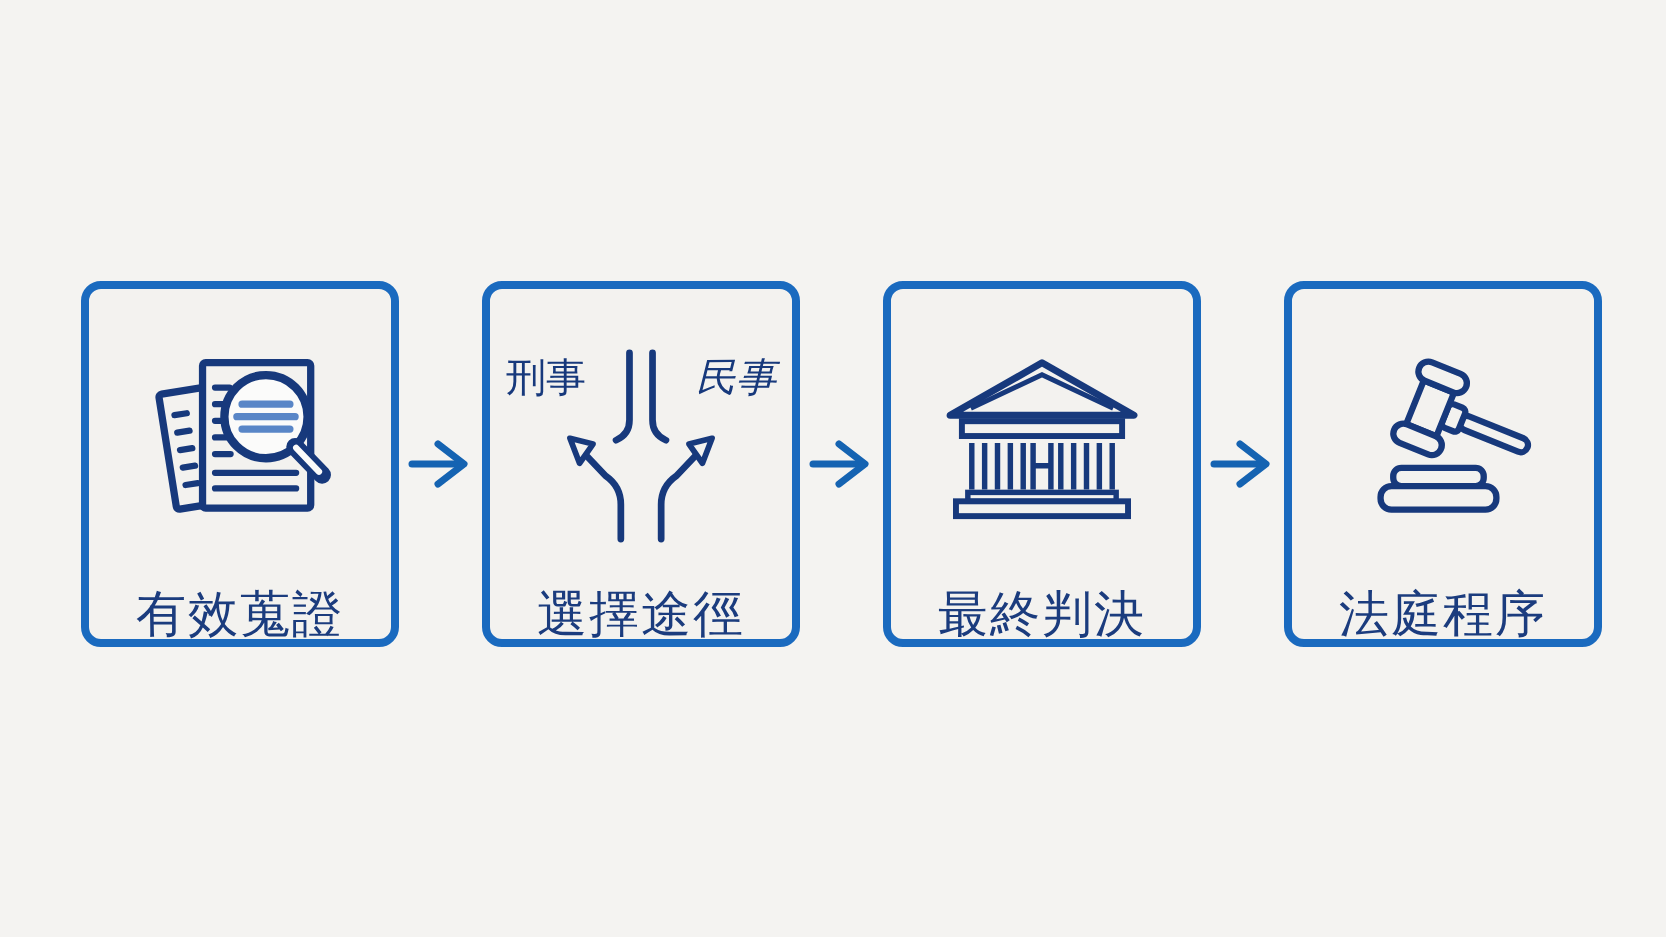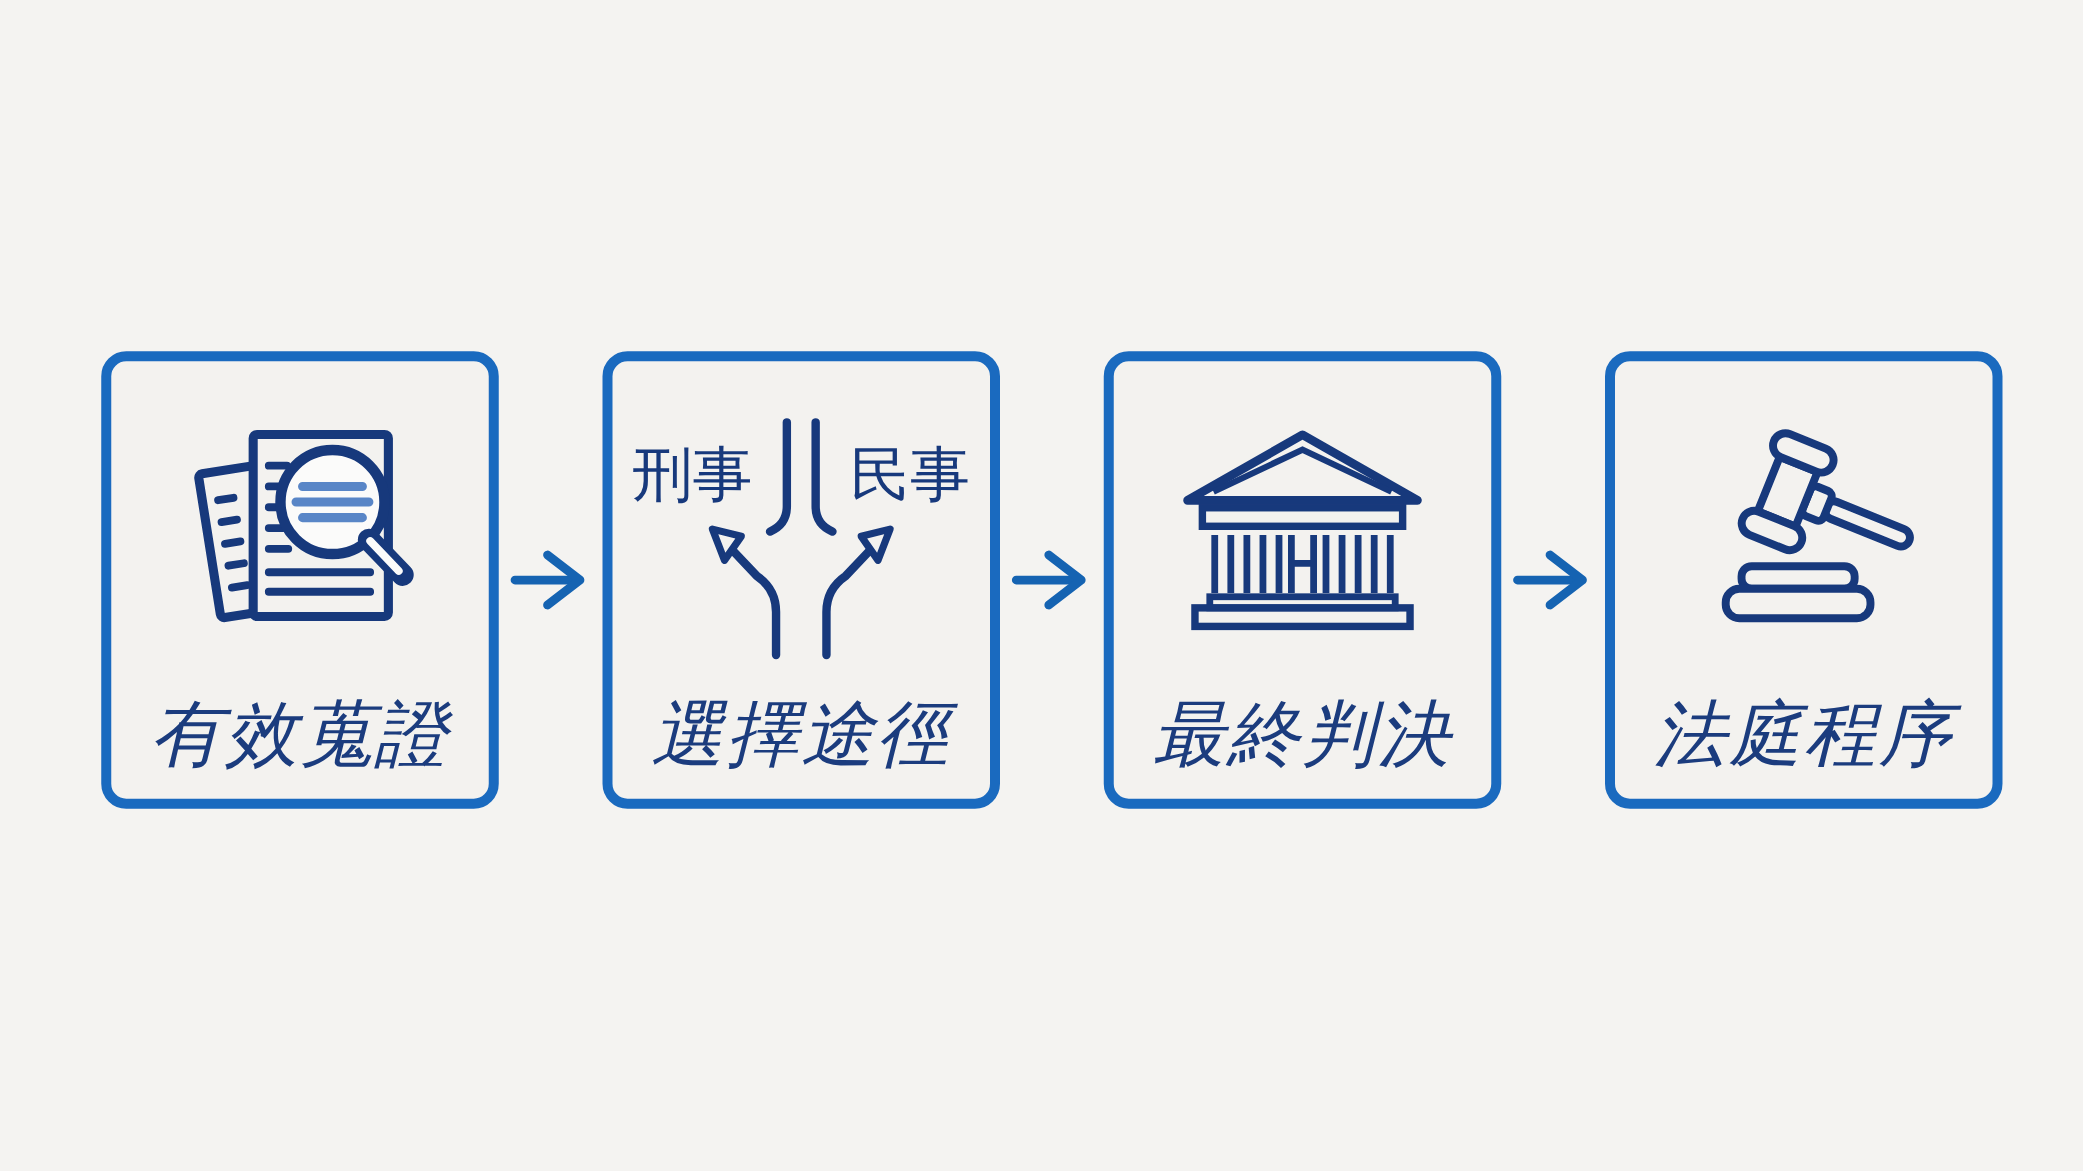--- a/index.html
+++ b/index.html
@@ -30,37 +30,35 @@
     display:flex;flex-direction:column;align-items:center;
     position:relative;
     box-sizing:content-box;
   }
   .icon-area{
     flex:1;width:100%;
     display:flex;align-items:center;justify-content:center;
     position:relative;
   }
   .step-label{
-    font-size:58px;line-height:1;
+    font-size:50px;line-height:1;
     color:var(--label);
     font-weight:500;
     letter-spacing:2px;
-    margin-bottom:22px;
     white-space:nowrap;
-    font-style:italic;
   }
   .branch-label{
     position:absolute;
-    font-size:48px;line-height:1;
+    font-size:40px;line-height:1;
     color:var(--navy);
     font-weight:500;
     white-space:nowrap;
   }
   .branch-left{left:16px;top:68px;}
-  .branch-right{right:16px;top:68px;}
+  .branch-right{right:16px;top:68px;font-style:italic;}
   .connector{
     width:83px;
     display:flex;align-items:center;justify-content:center;
   }
   svg{display:block;}
 </style>
 </head>
 <body>
 
 <div class="flow">

